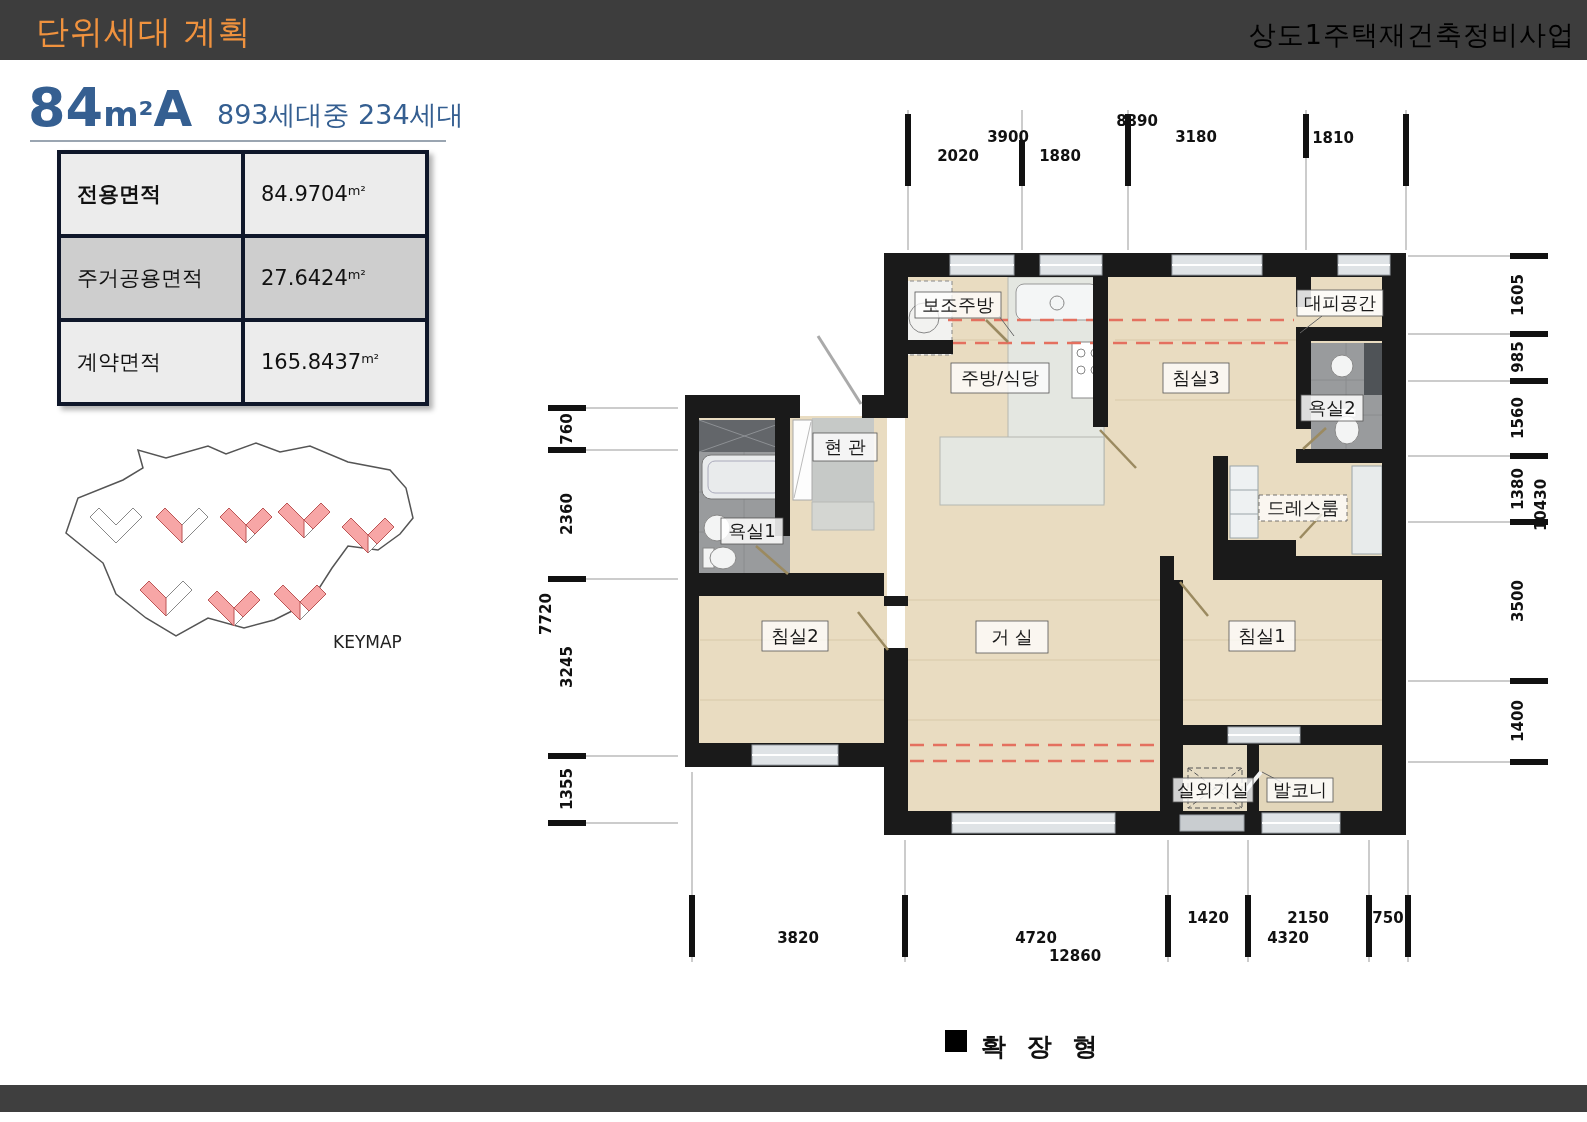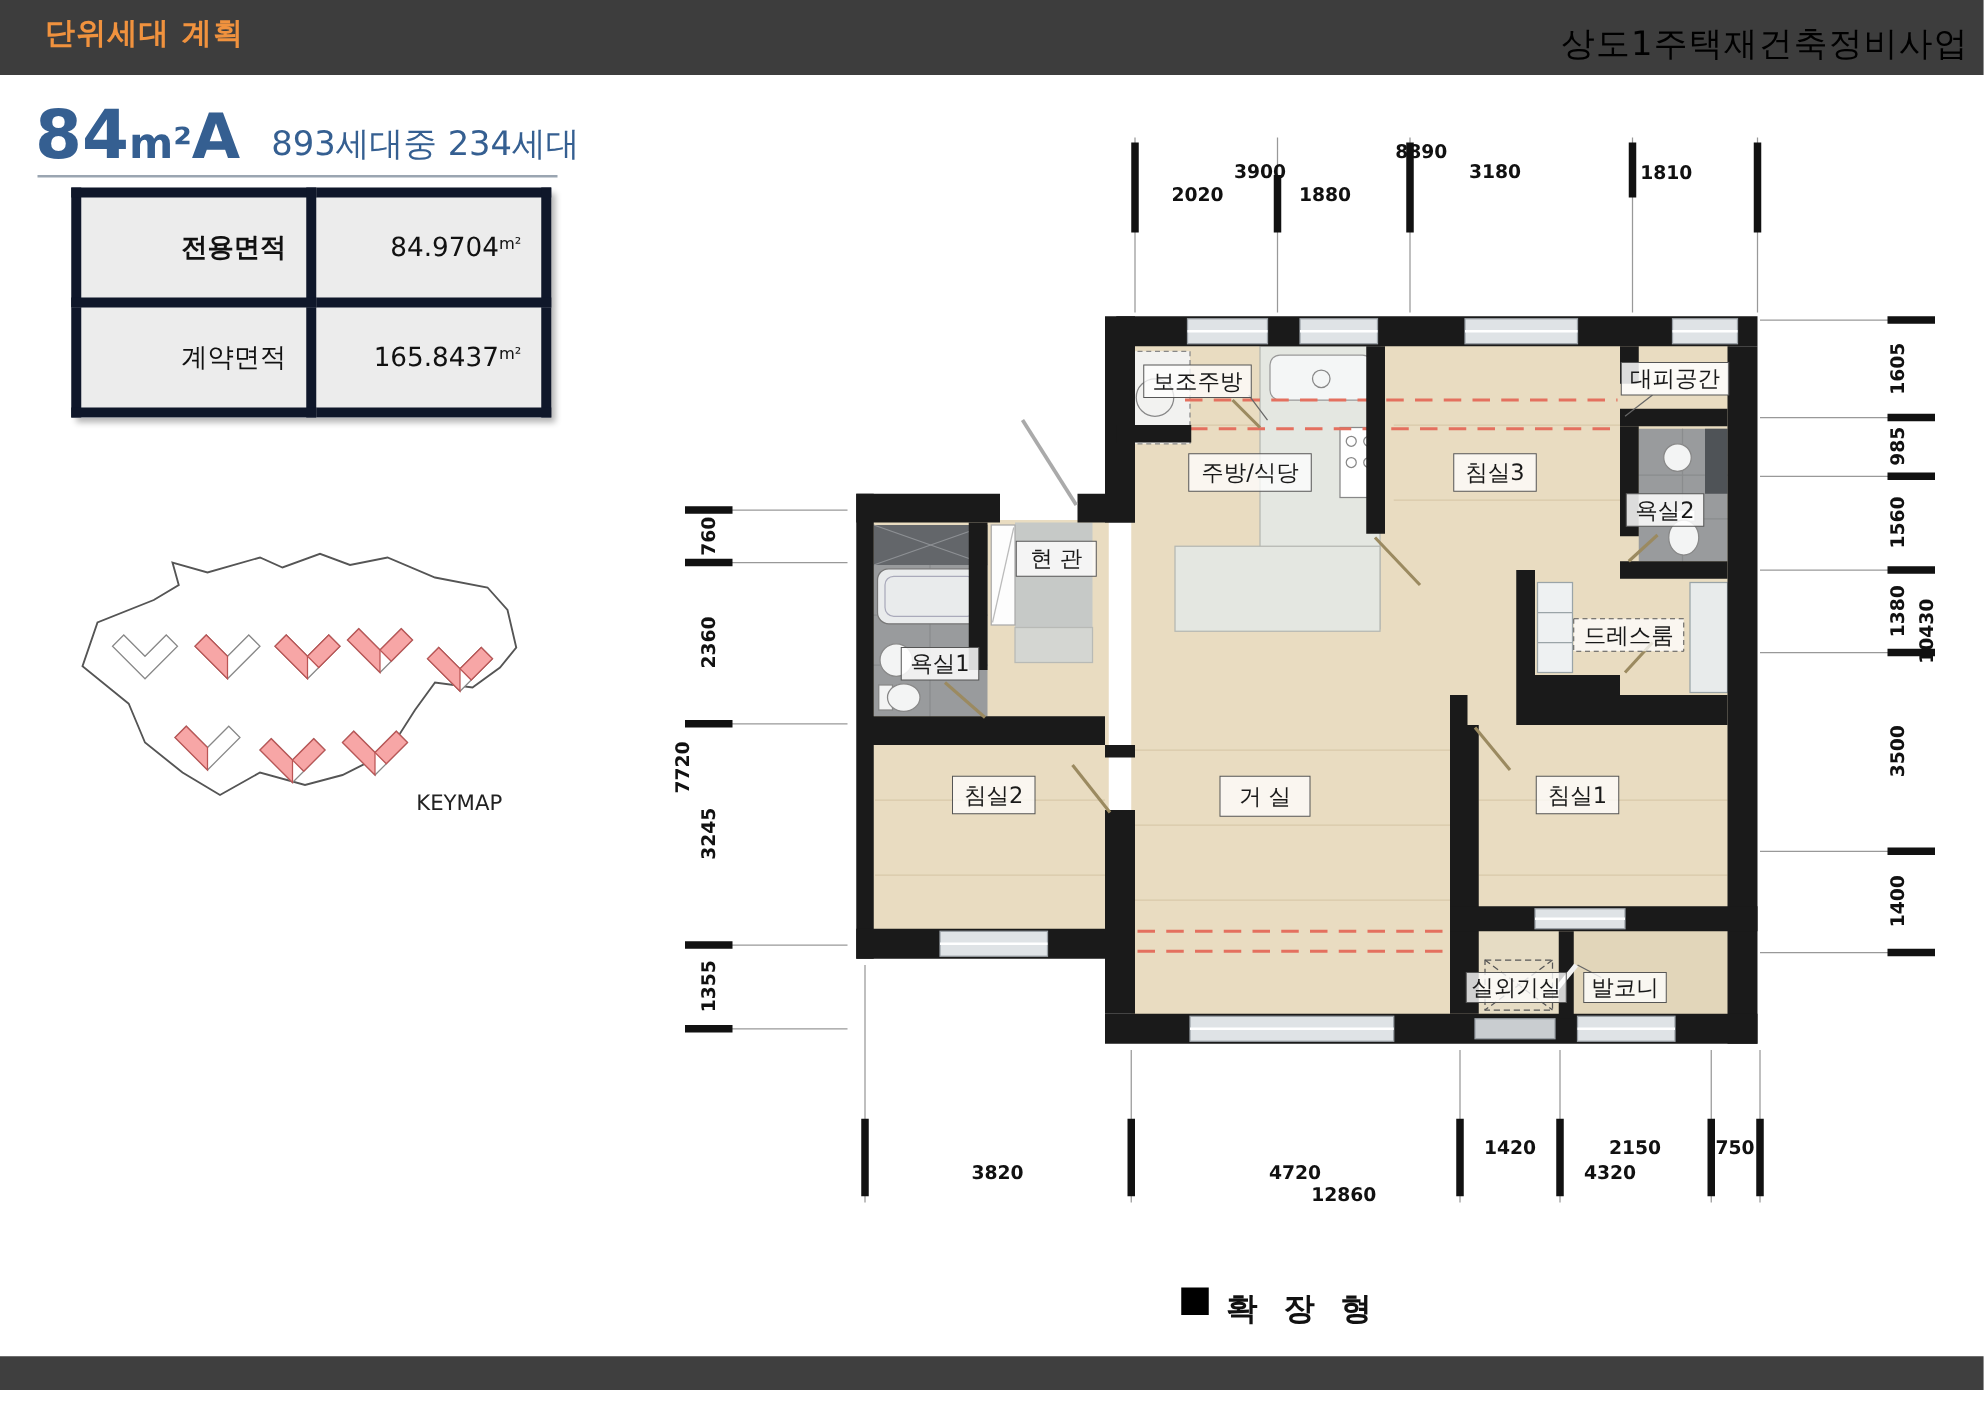--- a/index.html
+++ b/index.html
@@ -2,35 +2,35 @@
 <html><head>
 <meta charset="utf-8">
 <style>
   html,body{margin:0;padding:0;background:#fff;}
   body{width:1587px;height:1122px;position:relative;overflow:hidden;
        font-family:"DejaVu Sans",sans-serif;}
   .abs{position:absolute;}
 
   
   .topbar{left:0;top:0;width:1587px;height:60px;background:#3d3d3d;}
-  .topbar-title{left:36px;top:10px;font-size:24px;font-weight:bold;color:#f0923e;letter-spacing:1px;}
+  .topbar-title{left:36px;top:10px;font-size:33px;font-weight:normal;color:#f0923e;letter-spacing:1px;}
   .topbar-project{right:12px;top:17px;font-size:27px;color:#000000;letter-spacing:1px;}
 
   
   .unit-title{left:28px;top:76px;color:#355f91;white-space:nowrap;}
   .unit-num{font-size:54px;font-weight:bold;margin-top:31px;}
   .unit-m{font-size:34px;font-weight:bold;}
   .unit-type{font-size:50px;font-weight:bold;}
   .unit-sub{left:217px;top:97px;font-size:27px;color:#355f91;}
   .unit-underline{left:30px;top:140px;width:416px;height:2px;background:#9aa5b1;}
 
   
   table.area{position:absolute;left:57px;top:150px;border-collapse:collapse;
              box-shadow:4px 4px 5px rgba(0,0,0,0.3);}
-  table.area td{border:8px solid #0f172a;width:148px;height:48px;text-align:right;
+  table.area td{border:4px solid #0f172a;width:148px;height:48px;text-align:left;
                 font-size:21px;color:#111;padding:16px;}
   table.area tr.dark td{background:#cecece;}
   table.area tr.light td{background:#ececec;}
   table.area tr.first td.lbl{font-weight:bold;}
   .unit-small{font-size:13px;vertical-align:6px;}
 
   
   .legend{left:945px;top:1030px;display:flex;gap:14px;}
   .legend-square{width:22px;height:22px;background:#000;}
   .legend-label{font-size:25px;font-weight:bold;color:#111;letter-spacing:6px;}
@@ -50,20 +50,24 @@
 
 <div class="abs unit-title"><span class="unit-num">84</span><span class="unit-m">m²</span><span class="unit-type">A</span></div>
 <div class="abs unit-sub">893세대중 234세대</div>
 <div class="abs unit-underline"></div>
 
 <table class="area">
   <tbody>
       <tr class="light first">
     <td class="lbl">전용면적</td>
     <td><span>84.9704</span><span class="unit-small">m²</span></td>
+  </tr>
+  <tr class="dark">
+    <td class="lbl">주거공용면적</td>
+    <td><span>27.6424</span><span class="unit-small">m²</span></td>
   </tr>
   <tr class="light">
     <td class="lbl">계약면적</td>
     <td><span>165.8437</span><span class="unit-small">m²</span></td>
   </tr>
 </tbody>
   </table>
 
 <svg class="abs" style="left:48px;top:438px;" width="375" height="235" viewBox="0 0 375 235">
   <path d="M55,125 L18,95 L30,60 L75,42 L95,30 L90,12 L118,20 L160,8 L178,16 L208,5 L232,14 L262,8 L300,24 L342,32 L358,50 L365,80 L352,96 L330,112 L300,108 L284,130 L270,152 L250,170 L226,182 L196,190 L160,180 L128,198 L98,180 L68,156 Z" fill="none" stroke="#555" stroke-width="1.5"></path>

